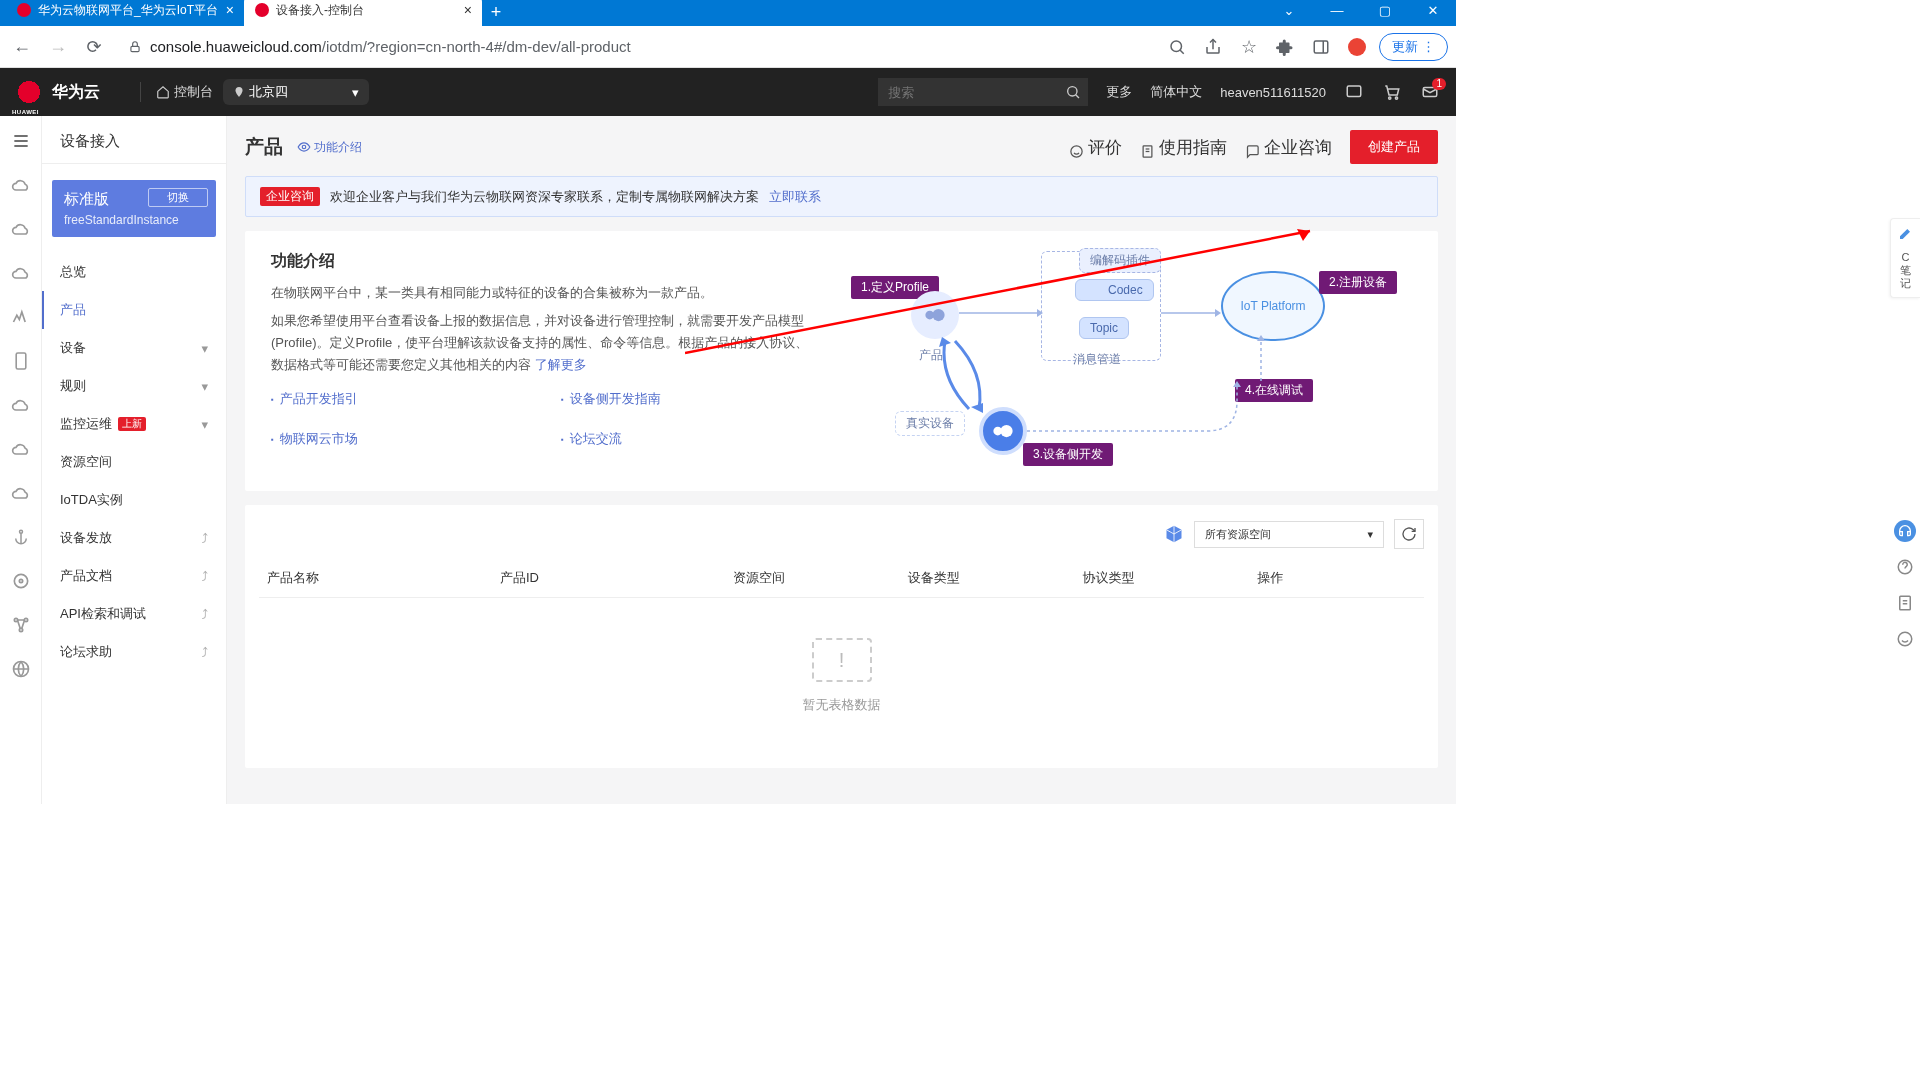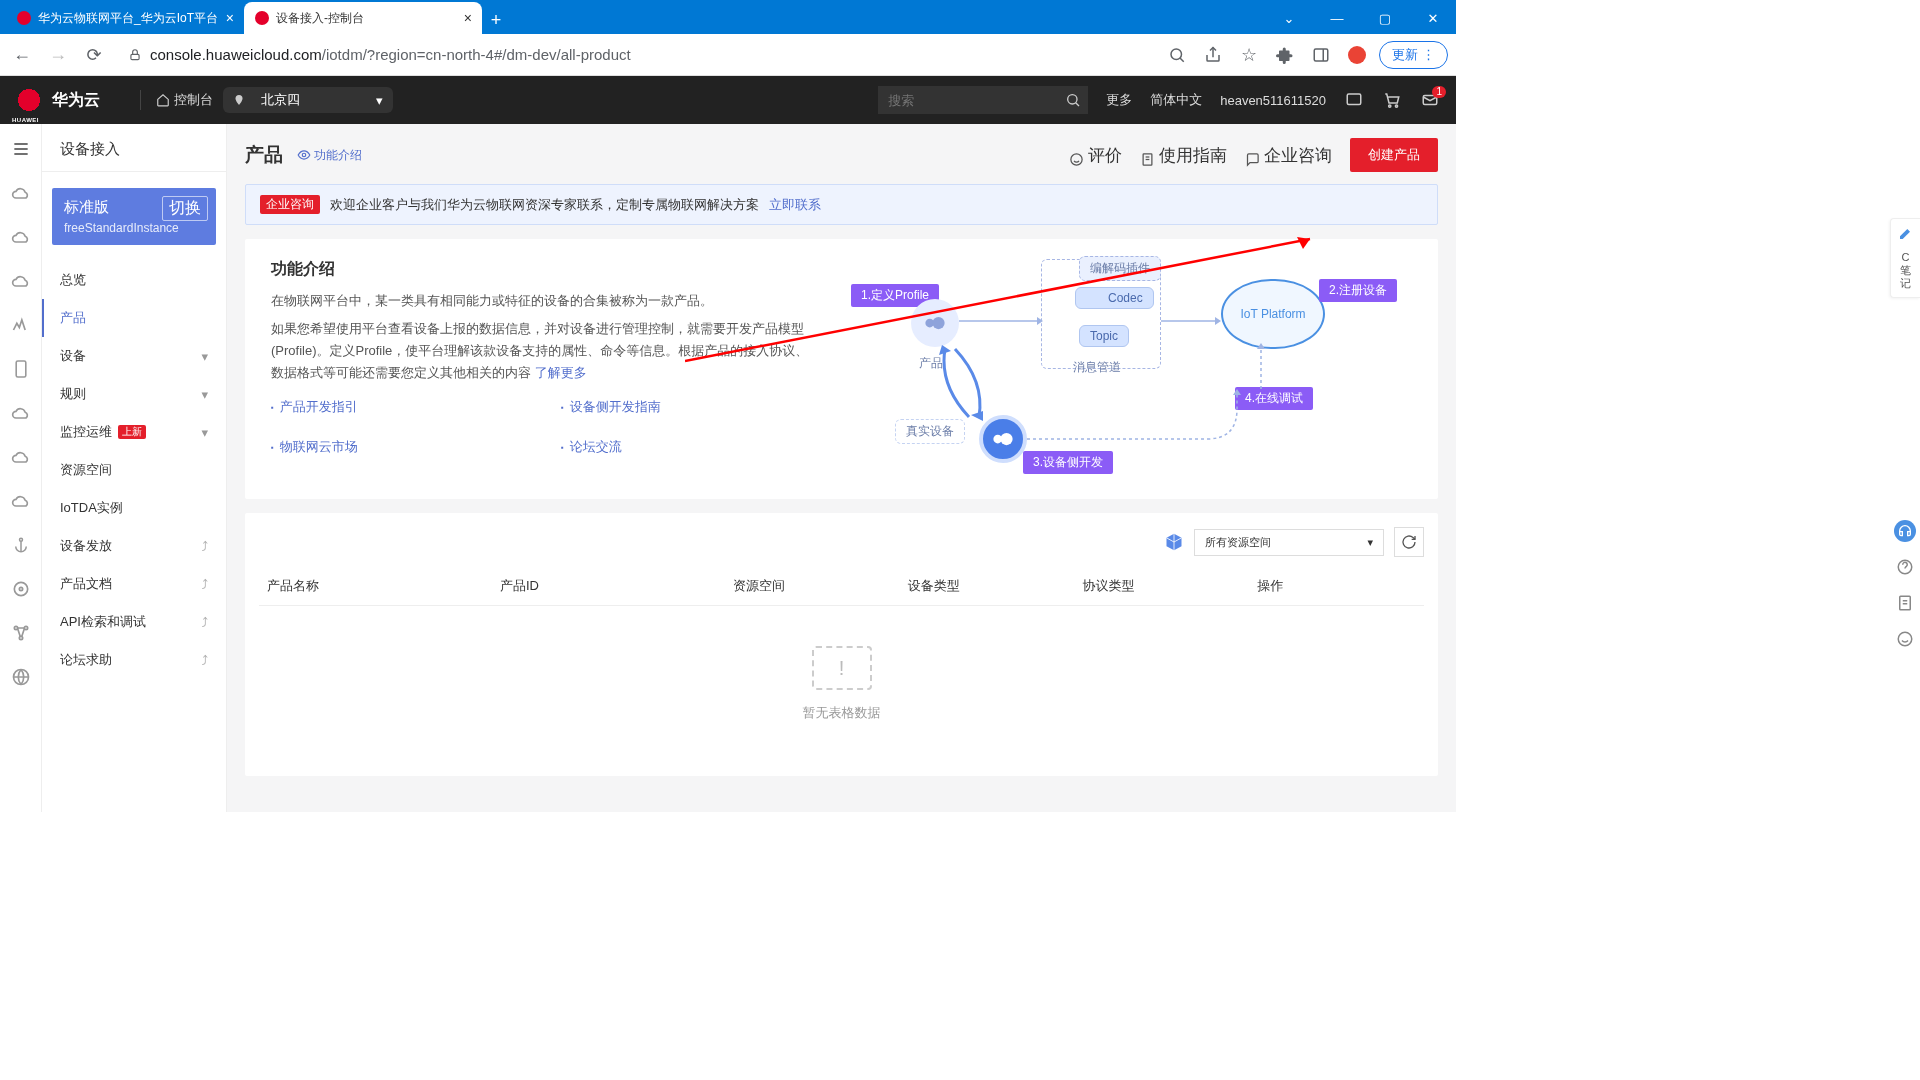--- a/index.html
+++ b/index.html
@@ -1,18 +1,18 @@
 <!DOCTYPE html>
 <html><head>
 <meta charset="utf-8">
 <style>
   * { margin: 0; padding: 0; box-sizing: border-box; font-family: "Microsoft YaHei", Arial, sans-serif; }
   body { font-size: 13px; color: #333; overflow: hidden; width: 1456px; height: 816px; }
   
-  .browser-tabs { height: 34px; background: #0078d4; display: flex; align-items: flex-end; color: #fff; }
+  .browser-tabs { height: 26px; background: #0078d4; display: flex; align-items: flex-end; color: #fff; }
   .tab { height: 32px; display: flex; align-items: center; padding: 0 10px; gap: 6px; font-size: 12px; max-width: 250px; position: relative; }
   .tab.active { background: #fff; color: #333; border-radius: 8px 8px 0 0; }
   .tab.inactive { color: #fff; }
   .tab .favicon { width: 16px; height: 16px; display: flex; align-items: center; justify-content: center; font-size: 10px; }
   .tab .close-x { margin-left: auto; cursor: pointer; font-size: 14px; }
   .new-tab { width: 28px; height: 28px; display: flex; align-items: center; justify-content: center; color: #fff; font-size: 18px; cursor: pointer; }
   .window-controls { margin-left: auto; display: flex; gap: 2px; }
   .window-controls div { width: 46px; height: 32px; display: flex; align-items: center; justify-content: center; color: #fff; cursor: pointer; }
   .addr-bar { height: 42px; background: #fff; display: flex; align-items: center; padding: 0 8px; gap: 8px; border-bottom: 1px solid #e0e0e0; }
   .nav-icn { width: 28px; height: 28px; display: flex; align-items: center; justify-content: center; color: #5f6368; cursor: pointer; font-size: 18px; }
@@ -22,36 +22,36 @@
   .url-zone .path { color: #5f6368; }
   .update-btn { border: 1px solid #1a73e8; color: #1a73e8; border-radius: 20px; padding: 4px 12px; font-size: 13px; display: flex; align-items: center; gap: 4px; cursor: pointer; }
   .circle-red { width: 18px; height: 18px; border-radius: 50%; background: #ea4335; }
   
   .hw-bar { height: 48px; background: #222; color: #fff; display: flex; align-items: center; padding: 0 16px; font-size: 13px; }
   .hw-logo { display: flex; align-items: center; gap: 10px; font-weight: bold; font-size: 16px; margin-right: 25px; }
   .hw-logo-img { width: 26px; height: 26px; background: radial-gradient(circle, #e4002b 0%, #e4002b 60%, transparent 60%); border-radius: 50%; position: relative; }
   .hw-logo-img::after { content: "HUAWEI"; position: absolute; bottom: -10px; left: -4px; font-size: 6px; color: #fff; letter-spacing: 0.5px; }
   .hw-sep { width: 1px; height: 20px; background: #444; margin: 0 15px; }
   .hw-item { display: flex; align-items: center; gap: 4px; cursor: pointer; color: #ddd; }
-  .region-sel { background: #333; border-radius: 6px; padding: 4px 10px; display: flex; align-items: center; gap: 16px; margin-left: 10px; }
+  .region-sel { background: #333; border-radius: 6px; padding: 4px 10px; display: flex; align-items: center; gap: 4px; margin-left: 10px; }
   .hw-search { margin-left: auto; display: flex; align-items: center; }
   .hw-search input { width: 180px; height: 28px; background: #333; border: none; color: #fff; padding: 0 10px; font-size: 13px; }
   .hw-search .sbtn { width: 30px; height: 28px; background: #333; display: flex; align-items: center; justify-content: center; cursor: pointer; }
   .hw-right-item { margin-left: 18px; color: #ddd; cursor: pointer; font-size: 13px; }
   .hw-rt-icon { width: 20px; height: 20px; display: flex; align-items: center; justify-content: center; position: relative; }
   .badge-1 { position: absolute; top: -4px; right: -6px; background: #e41f2b; color: #fff; font-size: 10px; border-radius: 8px; padding: 0 4px; line-height: 12px; }
   
   .workspace { display: flex; height: calc(816px - 38px - 42px - 48px); }
   .icon-rail { width: 42px; background: #fff; border-right: 1px solid #eee; display: flex; flex-direction: column; align-items: center; padding-top: 14px; gap: 22px; }
   .rail-btn { width: 22px; height: 22px; display: flex; align-items: center; justify-content: center; color: #999; cursor: pointer; }
   .side-nav { width: 185px; background: #fff; border-right: 1px solid #eee; }
   .side-title { padding: 16px 18px 12px; font-size: 15px; color: #333; border-bottom: 1px solid #eee; }
   .inst-card { margin: 16px 10px; background: #5e7ce0; color: #fff; border-radius: 2px; padding: 10px 12px; position: relative; }
   .inst-card .ver { font-size: 15px; }
-  .inst-card .sw { position: absolute; top: 8px; right: 8px; border: 1px solid rgba(255,255,255,0.6); padding: 1px 6px; font-size: 16px; border-radius: 2px; cursor: pointer; }
+  .inst-card .sw { position: absolute; top: 8px; right: 8px; border: 1px solid rgba(255,255,255,0.6); padding: 1px 18px; font-size: 11px; border-radius: 2px; cursor: pointer; }
   .inst-card .sub { font-size: 12px; margin-top: 4px; opacity: 0.85; }
   .nav-list { padding: 0 0; }
   .nav-itm { display: flex; align-items: center; padding: 10px 18px; font-size: 13px; color: #333; cursor: pointer; position: relative; }
   .nav-itm.active { color: #526ecc; border-left: 2px solid #526ecc; padding-left: 16px; }
   .nav-itm .expand { margin-left: auto; color: #999; }
   .nav-itm .new-tag { background: #e41f2b; color: #fff; font-size: 10px; padding: 0 4px; border-radius: 2px; margin-left: 6px; }
   .nav-itm .ext-link { margin-left: auto; color: #aaa; }
   .content { flex: 1; background: #f5f5f6; overflow-y: auto; padding: 0 18px 18px 18px; }
   .page-head { display: flex; align-items: center; padding: 14px 0 12px; }
   .page-head h1 { font-size: 19px; font-weight: 600; margin-right: 14px; }
@@ -65,21 +65,21 @@
   .intro-card { background: #fff; border-radius: 2px; padding: 20px 26px; margin-top: 14px; display: flex; gap: 30px; position: relative; }
   .intro-left { flex: 0 0 550px; }
   .intro-left h2 { font-size: 16px; margin-bottom: 10px; }
   .intro-left p { font-size: 13px; color: #555; line-height: 1.7; margin-bottom: 6px; }
   .intro-left .lm { color: #526ecc; cursor: pointer; }
   .link-grid { display: grid; grid-template-columns: 1fr 1fr; gap: 22px 30px; margin-top: 14px; }
   .link-grid a { color: #526ecc; font-size: 13px; text-decoration: none; display: flex; align-items: center; gap: 6px; cursor: pointer; }
   .link-grid a::before { content: "▪"; font-size: 8px; color: #526ecc; }
   .intro-right { flex: 1; position: relative; min-height: 220px; }
   
-  .dg-pill { position: absolute; background: #8b5cf6; color: #fff; padding: 3px 10px; font-size: 12px; border-radius: 2px; }
+  .dg-pill { position: absolute; background: #701a75; color: #fff; padding: 3px 10px; font-size: 12px; border-radius: 2px; }
   .dg-outline { position: absolute; border: 1px dashed #a7b6e4; border-radius: 6px; color: #6b7da8; font-size: 12px; padding: 3px 10px; background: #eaf0fe; }
   .dg-circle { position: absolute; width: 48px; height: 48px; border-radius: 50%; display: flex; align-items: center; justify-content: center; }
   .dg-label { position: absolute; font-size: 12px; color: #6b7da8; }
   .dg-cloud { position: absolute; width: 104px; height: 70px; border: 2px solid #4a90e2; border-radius: 50px / 35px; display: flex; align-items: center; justify-content: center; color: #4a90e2; font-size: 12px; background: #f0f7ff; }
   .dg-msgbox { position: absolute; border: 1px dashed #a7b6e4; border-radius: 6px; }
   
   .tbl-card { background: #fff; border-radius: 2px; margin-top: 14px; padding: 14px; }
   .tbl-toolbar { display: flex; justify-content: flex-end; align-items: center; gap: 10px; margin-bottom: 10px; }
   .cube-icn { color: #4a90e2; }
   .tbl-select { border: 1px solid #ddd; padding: 5px 10px; min-width: 190px; display: flex; align-items: center; justify-content: space-between; cursor: pointer; font-size: 11px; }

